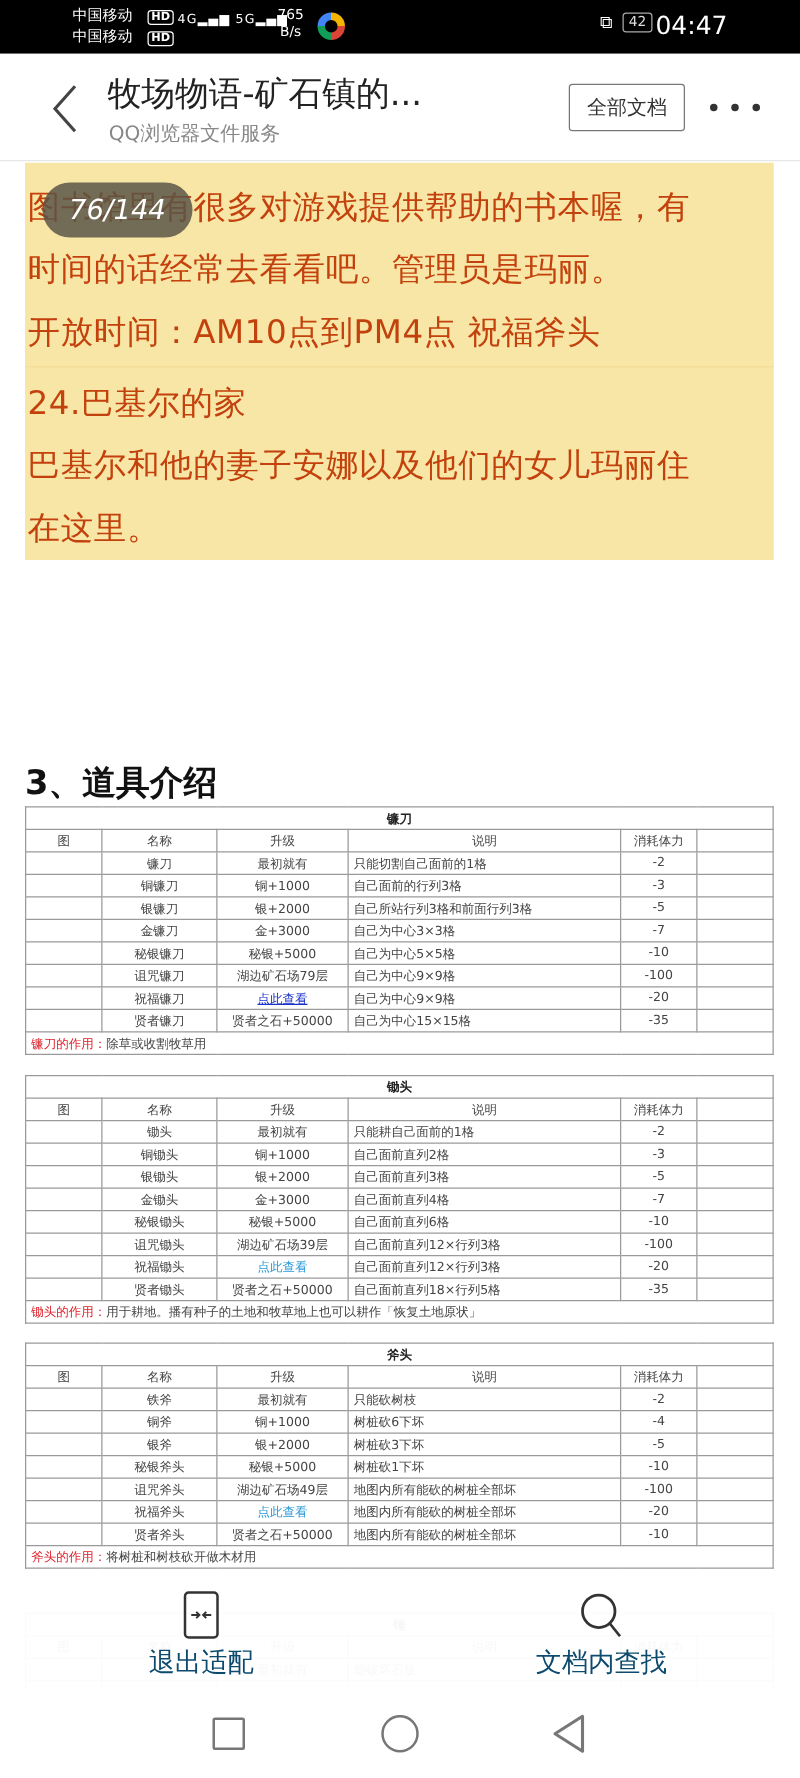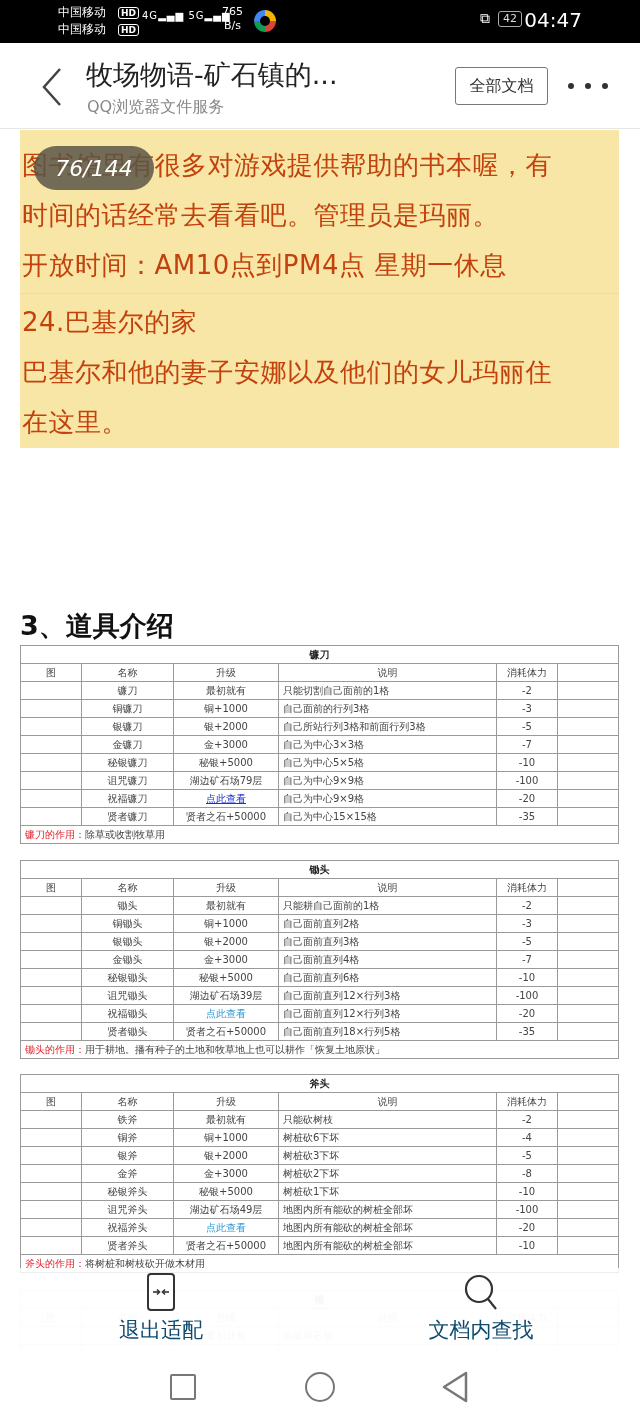--- a/index.html
+++ b/index.html
@@ -103,21 +103,21 @@
         <span></span>
         <span></span>
         <span></span>
       </div>
   </div>
 
   <div class="doc">
     <div class="yellow-block"></div>
     <div class="ytext" style="top:18px;">图书馆里有很多对游戏提供帮助的书本喔，有</div>
     <div class="ytext" style="top:68px;">时间的话经常去看看吧。管理员是玛丽。</div>
-    <div class="ytext" style="top:118px;">开放时间：AM10点到PM4点  星期一休息</div>
+    <div class="ytext" style="top:118px;">开放时间：AM10点到PM4点  祝福斧头</div>
     <div class="divider-line" style="top:163px;"></div>
     <div class="ytext" style="top:175px;">24.巴基尔的家</div>
     <div class="ytext" style="top:225px;">巴基尔和他的妻子安娜以及他们的女儿玛丽住</div>
     <div class="ytext" style="top:275px;">在这里。</div>
 
     <div class="page-badge">76/144</div>
 
     <div class="section-title">3、道具介绍</div>
 
     <table class="tool-table" style="top:515px;">
@@ -338,28 +338,20 @@
             <td class="l">树桩砍6下坏</td>
             <td class="c">-4</td>
             <td></td>
           </tr>
       <tr>
             <td></td>
             <td class="c">银斧</td>
             <td class="c">银+2000</td>
             <td class="l">树桩砍3下坏</td>
             <td class="c">-5</td>
-            <td></td>
-          </tr>
-      <tr>
-            <td></td>
-            <td class="c">金斧</td>
-            <td class="c">金+3000</td>
-            <td class="l">树桩砍2下坏</td>
-            <td class="c">-8</td>
             <td></td>
           </tr>
       <tr>
             <td></td>
             <td class="c">秘银斧头</td>
             <td class="c">秘银+5000</td>
             <td class="l">树桩砍1下坏</td>
             <td class="c">-10</td>
             <td></td>
           </tr>

